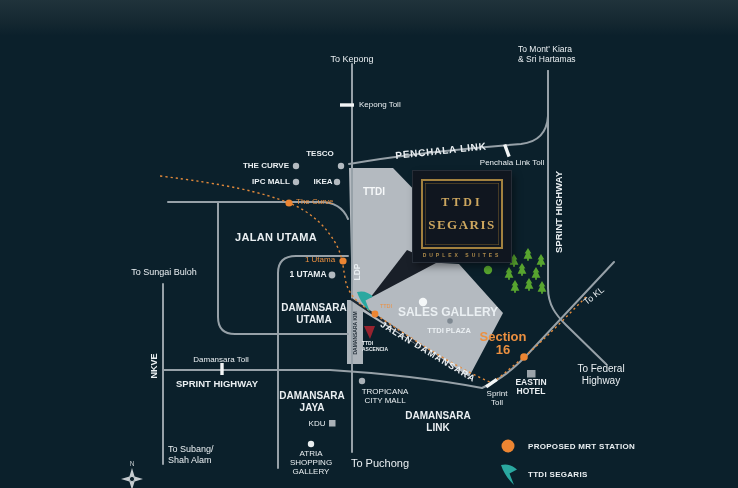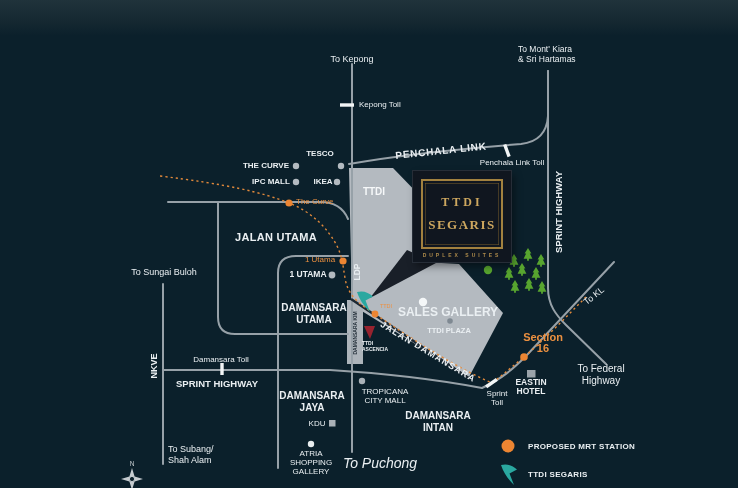--- a/index.html
+++ b/index.html
@@ -150,21 +150,21 @@
 
   <div class="lbl b" style="left:428px;top:352px;font-size:9px;letter-spacing:1.2px;transform:translate(-50%,-50%) rotate(31deg);">JALAN DAMANSARA</div>
 
   <div class="lbl or" style="left:386px;top:306px;font-size:5.5px;">TTDI</div>
   <div class="lbl la b" style="left:362px;top:346px;font-size:5px;line-height:1.25;">
     <span>TTDI</span>
     <span>ASCENCIA</span>
   </div>
   <div class="lbl b" style="left:356px;top:333px;font-size:5px;color:#25313b;transform:translate(-50%,-50%) rotate(-90deg);">DAMANSARA KIM</div>
 
-  <div class="lbl b or" style="left:543px;top:343px;font-size:11px;line-height:1;">
+  <div class="lbl b or" style="left:503px;top:343px;font-size:13px;line-height:1;">
     <span>Section</span>
     <span>16</span>
   </div>
 
   <div class="lbl b" style="left:154px;top:366px;font-size:9px;transform:translate(-50%,-50%) rotate(-90deg);">NKVE</div>
   <div class="lbl" style="left:221px;top:360px;font-size:8px;">Damansara Toll</div>
   <div class="lbl b" style="left:217px;top:384px;font-size:9.5px;">SPRINT HIGHWAY</div>
 
   <div class="lbl b" style="left:312px;top:402px;font-size:10px;">
     <span>DAMANSARA</span>
@@ -173,21 +173,21 @@
 
   <div class="lbl" style="left:385px;top:396px;font-size:8px;">
     <span>TROPICANA</span>
     <span>CITY MALL</span>
   </div>
 
   <div class="lbl" style="left:317px;top:424px;font-size:8px;">KDU</div>
 
   <div class="lbl b" style="left:438px;top:422px;font-size:10px;">
     <span>DAMANSARA</span>
-    <span>INTAN</span>
+    <span>LINK</span>
   </div>
 
   <div class="lbl" style="left:497px;top:399px;font-size:8px;line-height:1.1;">
     <span>Sprint</span>
     <span>Toll</span>
   </div>
 
   <div class="lbl b" style="left:531px;top:387px;font-size:8.5px;line-height:1.1;">
     <span>EASTIN</span>
     <span>HOTEL</span>
@@ -202,21 +202,21 @@
     <span>To Subang/</span>
     <span>Shah Alam</span>
   </div>
 
   <div class="lbl" style="left:311px;top:463px;font-size:8px;line-height:1.1;">
     <span>ATRIA</span>
     <span>SHOPPING</span>
     <span>GALLERY</span>
   </div>
 
-  <div class="lbl" style="left:380px;top:463px;font-size:14px;font-style:italic;">To Puchong</div>
+  <div class="lbl" style="left:380px;top:463px;font-size:11px;">To Puchong</div>
 
   <div class="lbl la b" style="left:528px;top:447px;font-size:8px;letter-spacing:.3px;">PROPOSED MRT STATION</div>
   <div class="lbl la b" style="left:528px;top:475px;font-size:8px;letter-spacing:.3px;">TTDI SEGARIS</div>
 
   <div class="lbl" style="left:132px;top:464px;font-size:6.5px;color:#c6ccd0;">N</div>
 
   <div class="logo-box">
     <div class="logo-frame">
       <div class="logo-t1">TTDI</div>
       <div class="logo-t2">SEGARIS</div>

